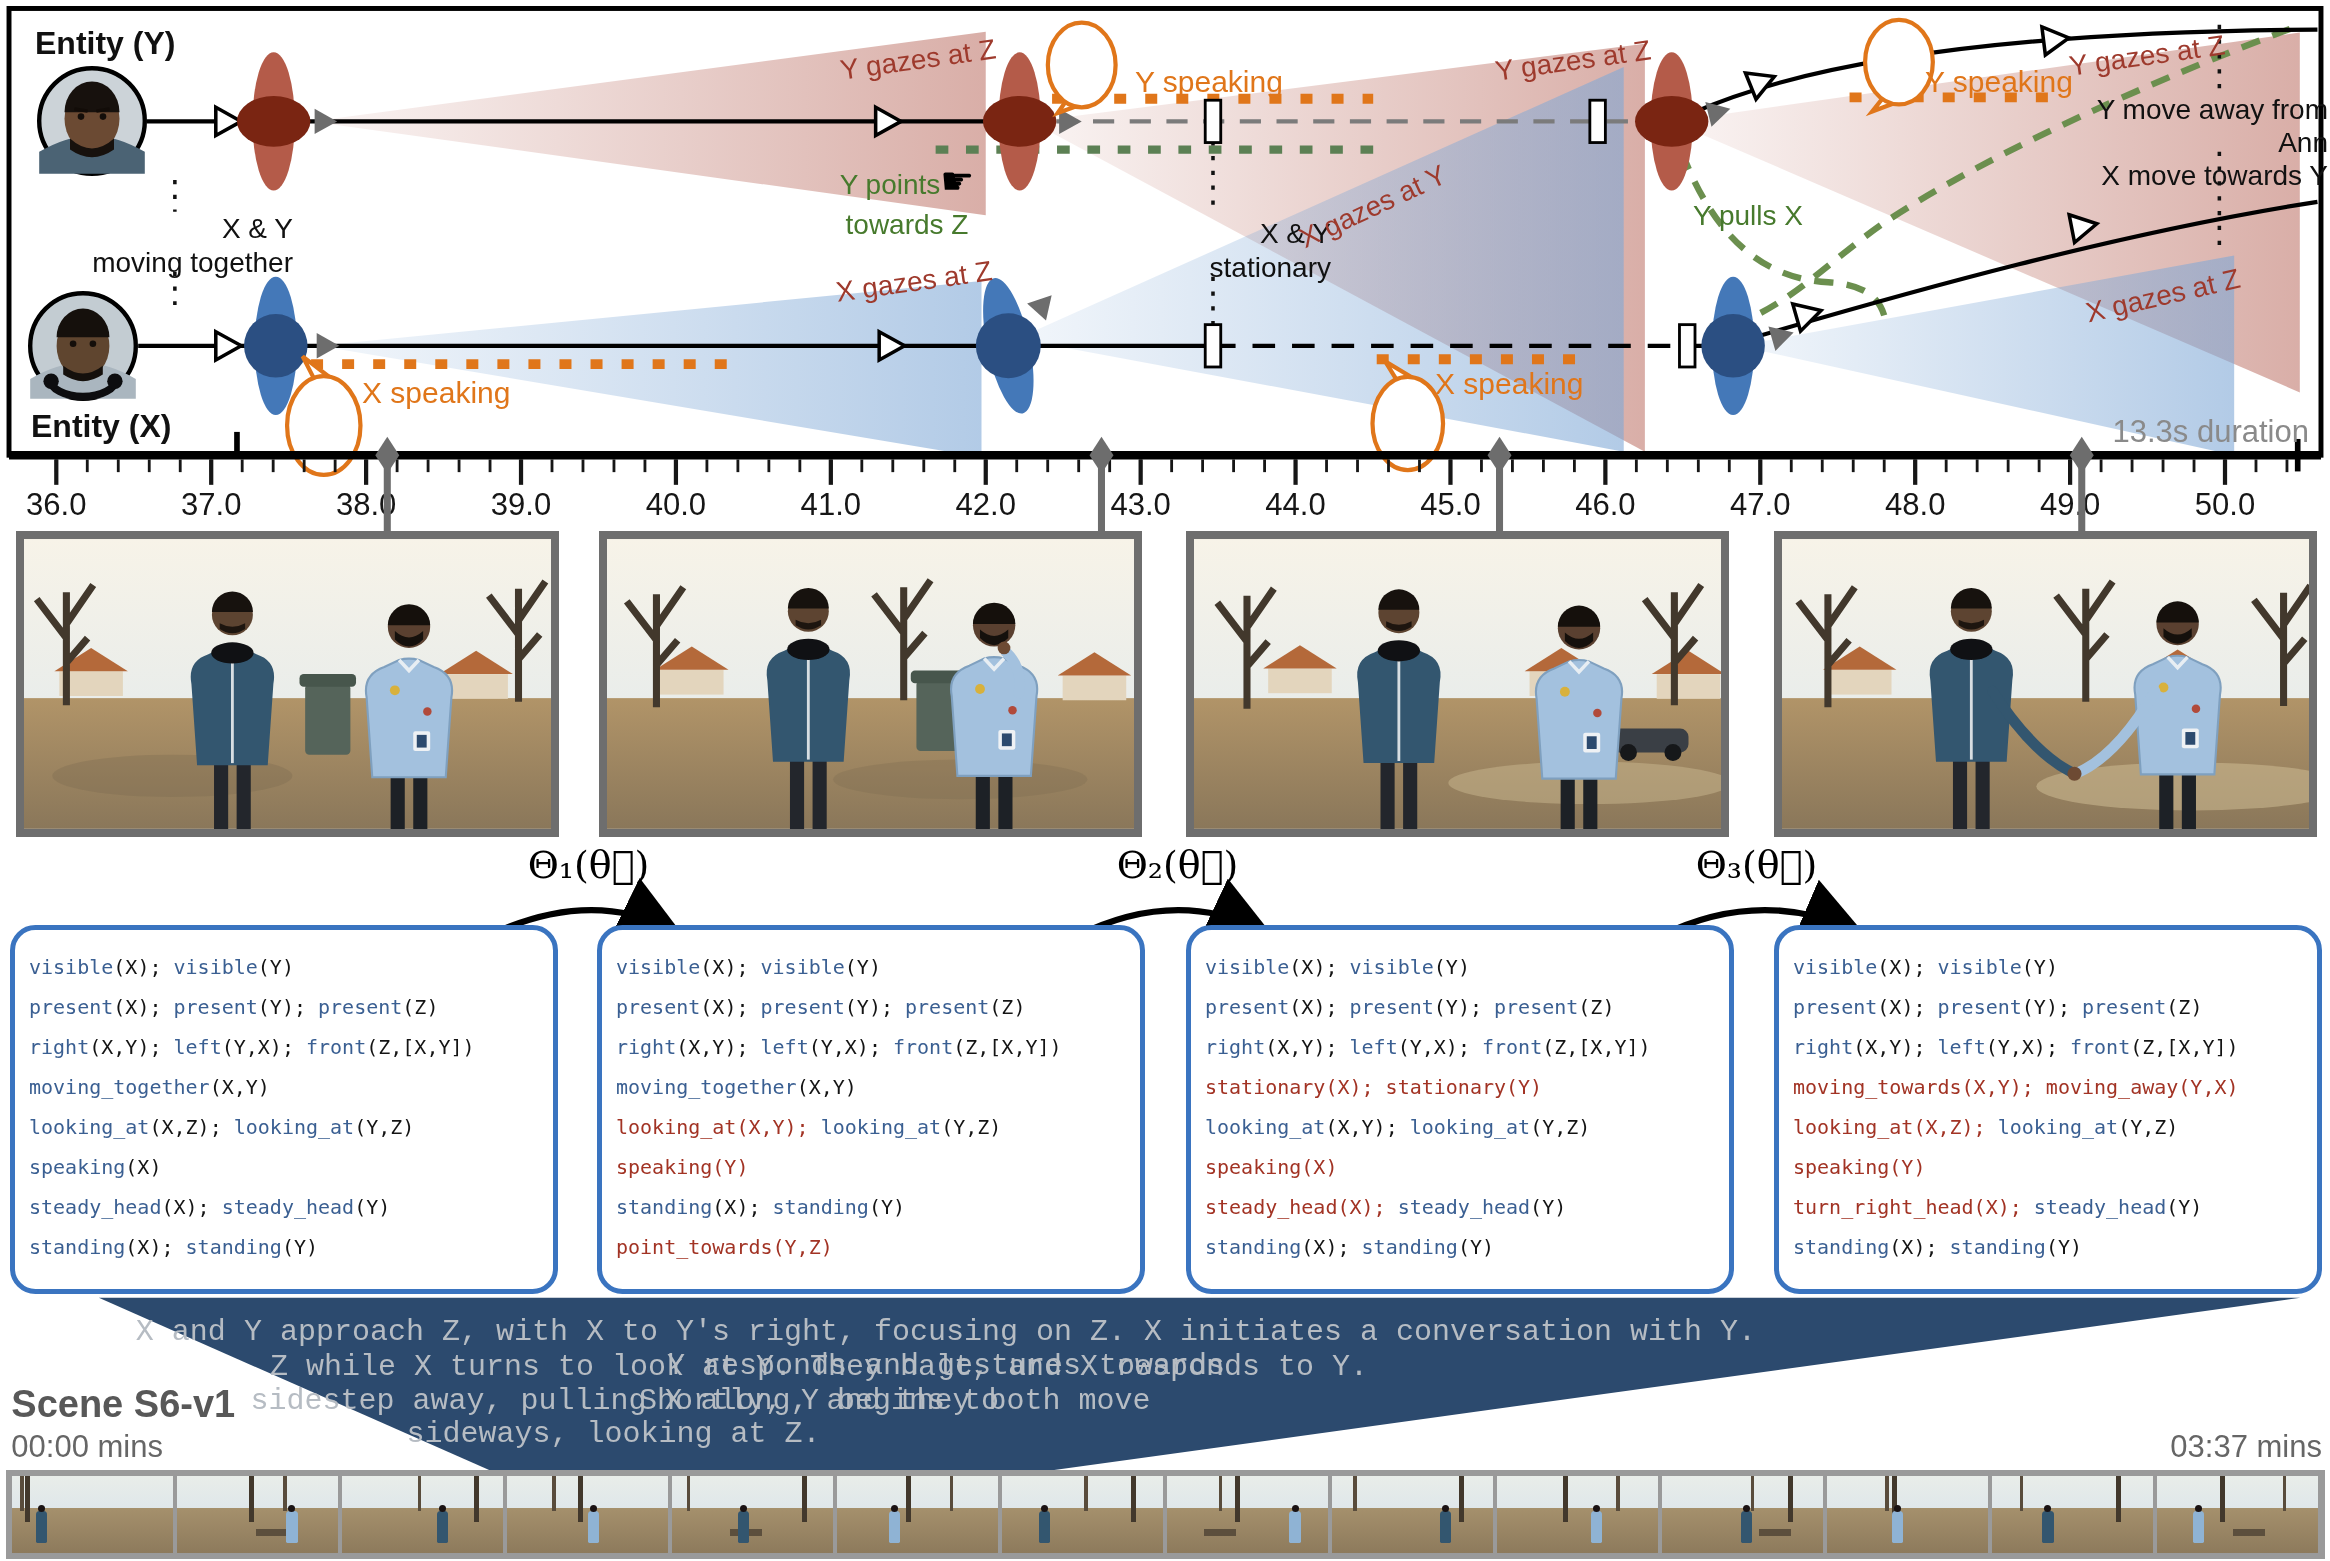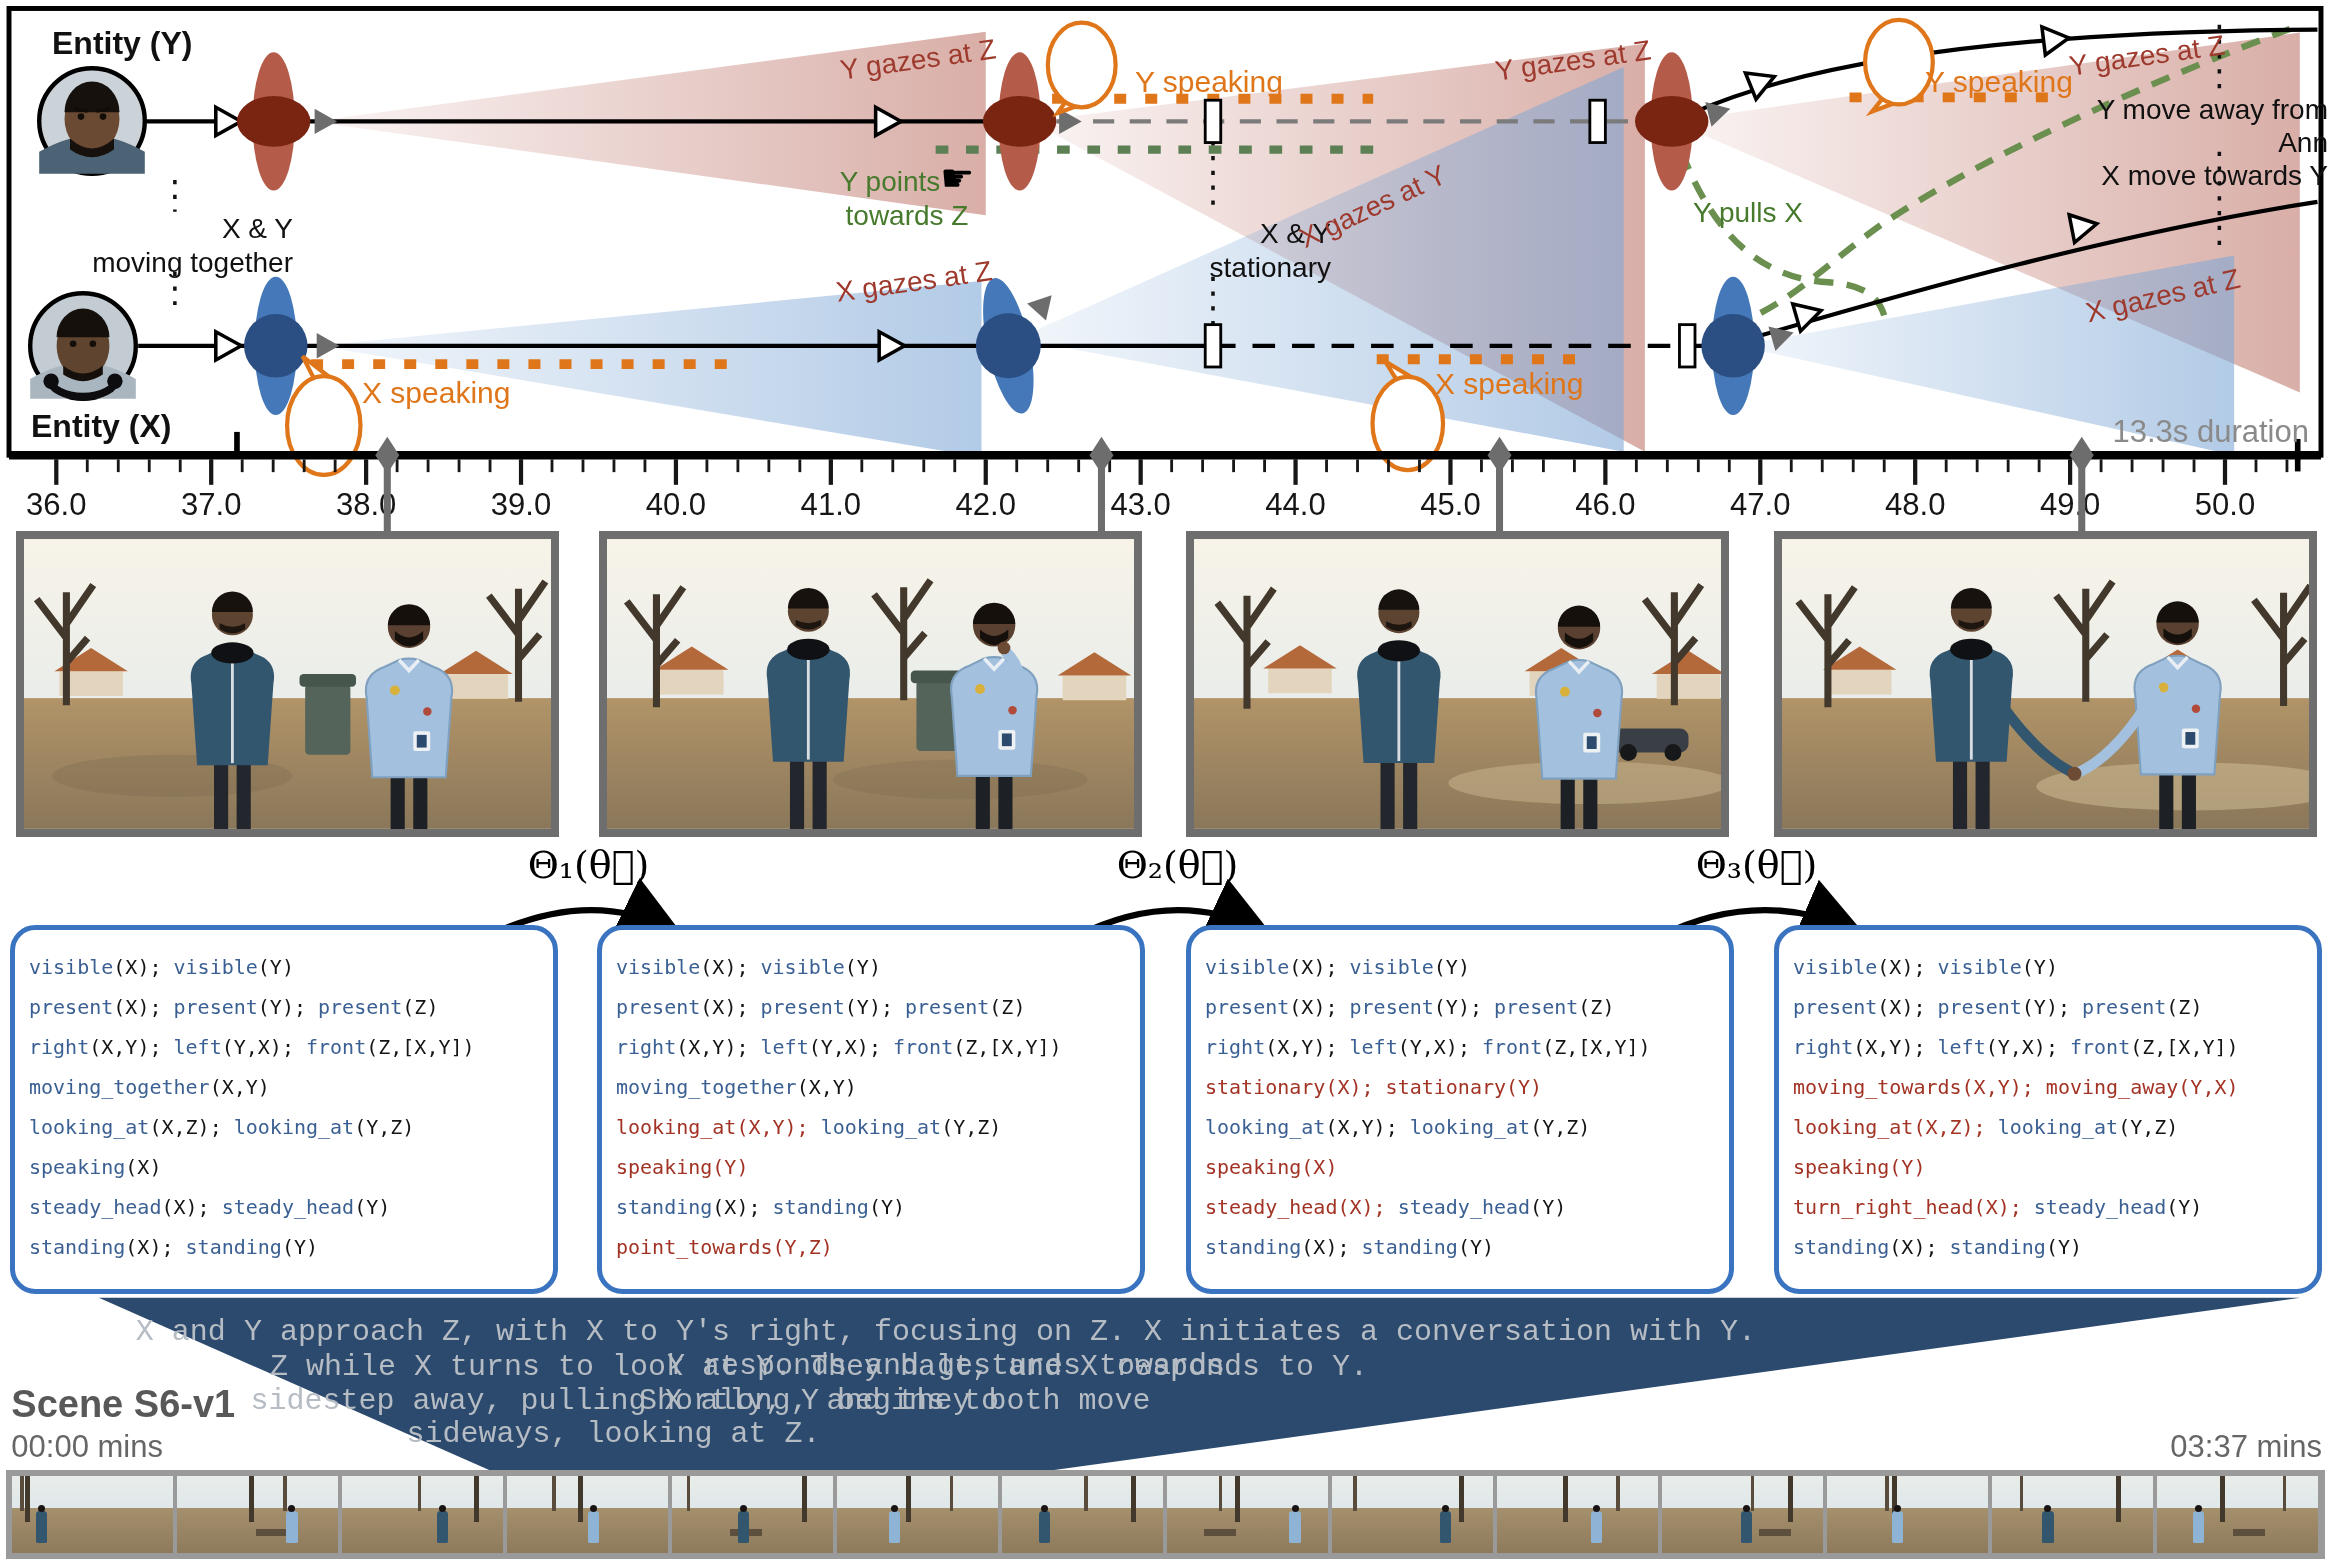--- a/index.html
+++ b/index.html
@@ -5,21 +5,21 @@
   html,body{margin:0;padding:0;background:#fff;}
   body{width:2330px;height:1561px;position:relative;font-family:"Liberation Sans",sans-serif;overflow:hidden;}
   .abs{position:absolute;}
   .lbl{position:absolute;white-space:nowrap;color:#111;}
   .ctr{text-align:center;white-space:normal;}
   svg text{font-family:"Liberation Sans",sans-serif;}
   .ticklbl{font-size:44px;fill:#161616;text-anchor:middle;}
   .entity-lbl{font-size:32px;font-weight:600;}
   .note{font-size:28px;line-height:34px;text-align:right;}
   .orange{color:#e0761a;font-size:30px;}
-  .green{color:#477a2d;font-size:28px;line-height:34px;}
+  .green{color:#477a2d;font-size:28px;line-height:40px;}
   .cone-lbl{font-size:28px;color:#9e3a2d;width:240px;text-align:center;}
   .gray{color:#8a8a8a;}
   .theta{position:absolute;width:155px;text-align:center;font-family:"DejaVu Serif",serif;font-size:38px;color:#000;}
   
   .pbox{position:absolute;width:548px;height:369px;background:#fff;border:5px solid #3a74c0;border-radius:25.4px;box-sizing:border-box;padding:17px 0 0 14px;}
   .pl-line{font-family:"DejaVu Sans Mono",monospace;font-size:20px;line-height:40px;white-space:nowrap;}
   .seg-p{color:#3a5f92;}
   .seg-a{color:#141414;}
   .seg-r{color:#a23324;}
   
@@ -295,21 +295,21 @@
     <path d="M-24,-8 A24,26 0 1 1 24,-8 Z" fill="#15100c"></path>
     <path d="M-18,18 Q0,32 18,18 L18,26 Q0,38 -18,26 Z" fill="#15100c"></path>
     <circle cx="-9" cy="-2" r="3" fill="#140e0a"></circle>
       <circle cx="9" cy="-2" r="3" fill="#140e0a"></circle>
     <path d="M-30,30 a30,16 0 0 0 60,0" fill="none" stroke="#0d0d0f" stroke-width="7"></path>
     <circle cx="-29" cy="32" r="7" fill="#0d0d0f"></circle>
       <circle cx="29" cy="32" r="7" fill="#0d0d0f"></circle>
   </svg>
 </div>
 
-<div class="lbl entity-lbl" style="left:52px;top:25.4px;">Entity (Y)</div>
+<div class="lbl entity-lbl" style="left:35px;top:25.4px;">Entity (Y)</div>
 <div class="lbl entity-lbl" style="left:31px;top:408px;">Entity (X)</div>
 
 <div class="lbl note ctr" style="left:60px;top:212px;width:233px;">
   <div>X &amp; Y</div>
   <div>moving together</div>
 </div>
 <div class="lbl note ctr" style="left:1126px;top:217px;width:205px;">
   <div>X &amp; Y</div>
   <div>stationary</div>
 </div>

